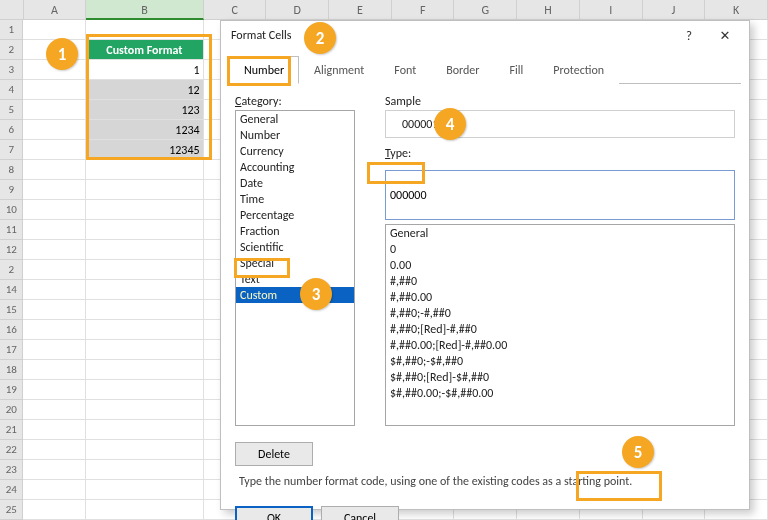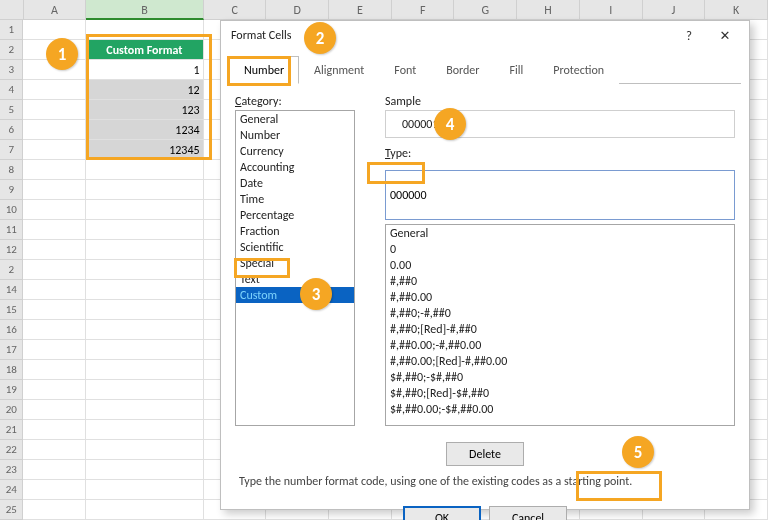--- a/index.html
+++ b/index.html
@@ -36,28 +36,28 @@
   .tabline { height:1px; background:#bfbfbf; margin: 0 8px; }
 
   .body { padding: 10px 14px; display:flex; gap:30px; height: 352px; }
   .col-left { width: 120px; display:flex; flex-direction:column; }
   .col-right { flex:1; display:flex; flex-direction:column; }
   label.small { font-size:12px; margin-bottom:2px; display:block; text-decoration: underline; text-decoration-color: transparent; }
   .underlined-letter { text-decoration: underline; }
 
   .catlist { flex:1; border:1px solid #a6a6a6; overflow:auto; font-size:12px; }
   .catitem { padding: 1px 4px; cursor:default; }
-  .catitem.sel { background:#0a63c2; color:#7dd3fc; }
+  .catitem.sel { background:#0a63c2; color:#fef9c3; }
 
   .sample { border:1px solid #cfcfcf; padding:6px 16px; margin-bottom:8px; min-height:24px; background:#fff; }
   .typeinput { width:100%; border:1px solid #7a9bd1; padding:17px 4px; font-size:12px; font-family: inherit; }
   .typelist { flex:1; border:1px solid #a6a6a6; margin-top:4px; overflow-y:scroll; font-size:12px; }
   .typelist div { padding:0 4px; line-height:16px; white-space:nowrap; }
 
-  .btnrow { display:flex; justify-content:center; padding: 6px 14px; gap:8px; }
+  .btnrow { display:flex; justify-content:flex-start; padding: 6px 14px; gap:8px; }
   .btn { min-width:78px; height:24px; border:1px solid #adadad; background:#e9e9e9; font-size:12px; }
   .btn.primary { border:2px solid #0a63c2; background:#e9e9e9; }
 
   .hint { padding: 2px 18px 0 18px; font-size:12px; color:#444; }
 </style>
 </head>
 <body>
 
 <div class="sheet">
   <div class="colheads" id="colheads">
@@ -473,21 +473,20 @@
       <div style="margin-bottom:10px;"><span class="underlined-letter">T</span>ype:</div>
       <input class="typeinput" value="000000" style="">
       <div class="typelist" id="typelist">
           <div>General</div>
           <div>0</div>
           <div>0.00</div>
           <div>#,##0</div>
           <div>#,##0.00</div>
           <div>#,##0;-#,##0</div>
           <div>#,##0;[Red]-#,##0</div>
-          <div>#,##0.00;-#,##0.00</div>
           <div>#,##0.00;[Red]-#,##0.00</div>
           <div>$#,##0;-$#,##0</div>
           <div>$#,##0;[Red]-$#,##0</div>
           <div>$#,##0.00;-$#,##0.00</div>
         </div>
     </div>
   </div>
 
   <div class="btnrow">
     <button class="btn">Delete</button>

